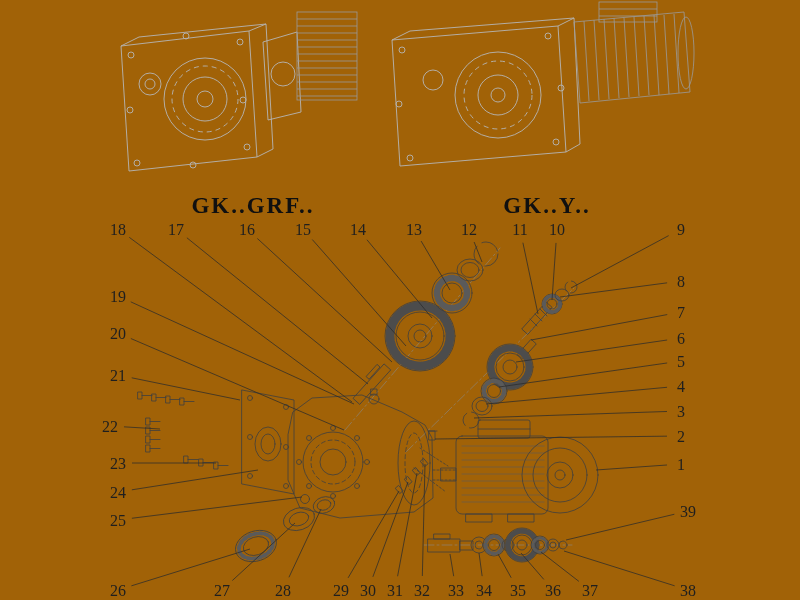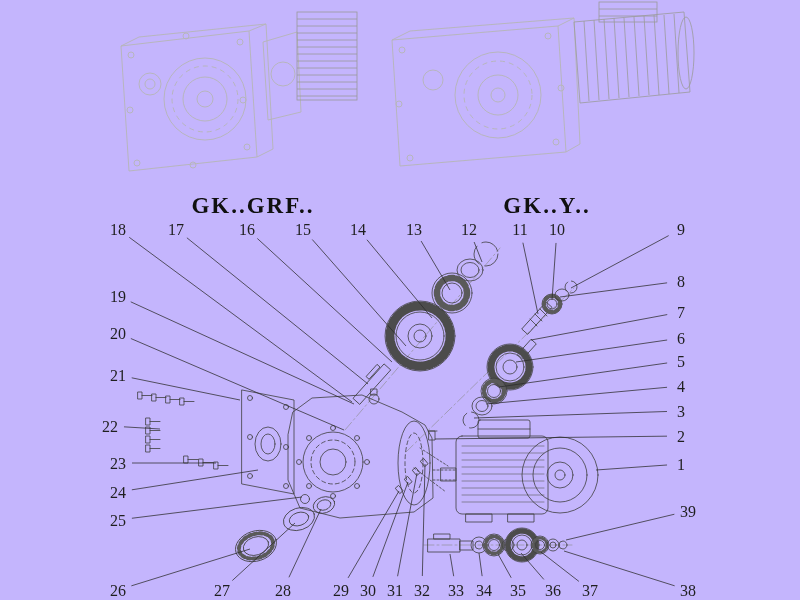--- a/index.html
+++ b/index.html
@@ -1,16 +1,16 @@
 <!DOCTYPE html>
 <html><head>
 <meta charset="utf-8">
 <style>
   html,body{margin:0;padding:0;background:#ffffff;}
-  #page{position:relative;width:800px;height:600px;background:#c4b5fd;overflow:hidden;
+  #page{position:relative;width:800px;height:600px;background:#a16207;overflow:hidden;
         font-family:"Liberation Serif",serif;}
   svg{position:absolute;left:0;top:0;}
   .faint{stroke:#b6b6b6;fill:none;stroke-width:.9;}
   .faint2{stroke:#9a9a9a;fill:none;stroke-width:.8;}
   .xp{stroke:#3f3f3f;fill:none;stroke-width:.8;stroke-linejoin:round;stroke-linecap:round;}
   .cl{stroke:#8a8a8a;fill:none;stroke-width:.6;}
   .leader{stroke:#2b2b2b;stroke-width:.75;fill:none;}
   .callout{font:400 16px "Liberation Serif",serif;fill:#1f1f1f;text-anchor:middle;dominant-baseline:central;}
   .vlabel{font:700 23px "Liberation Serif",serif;letter-spacing:2px;fill:#101010;text-anchor:middle;}
 </style>

